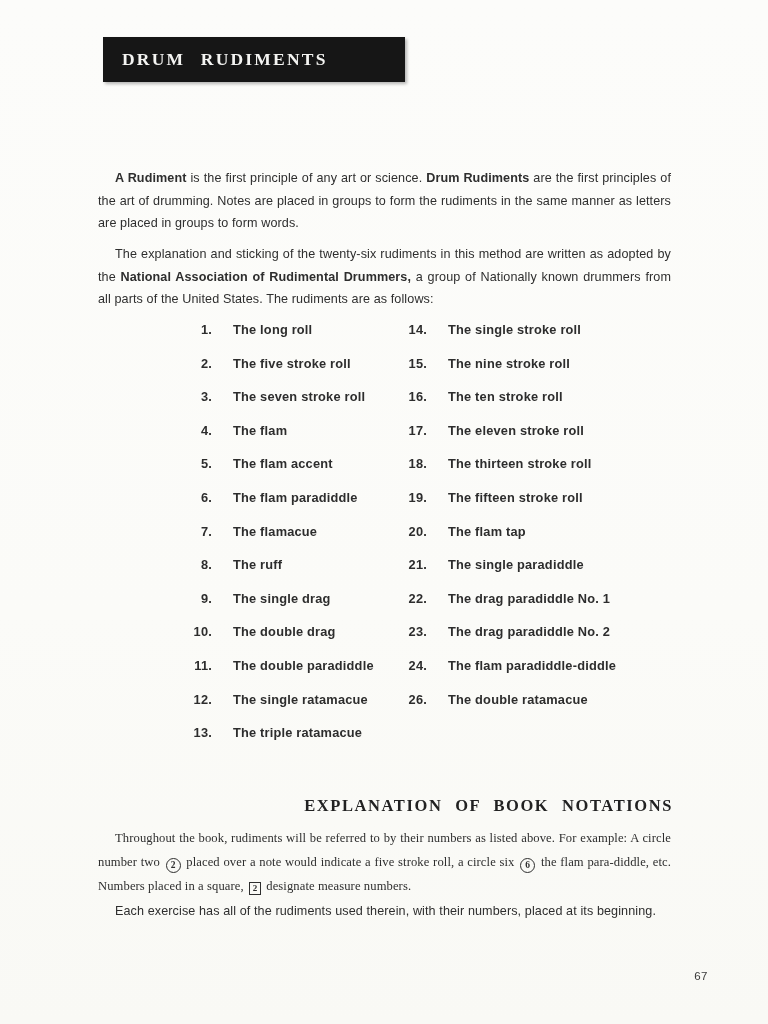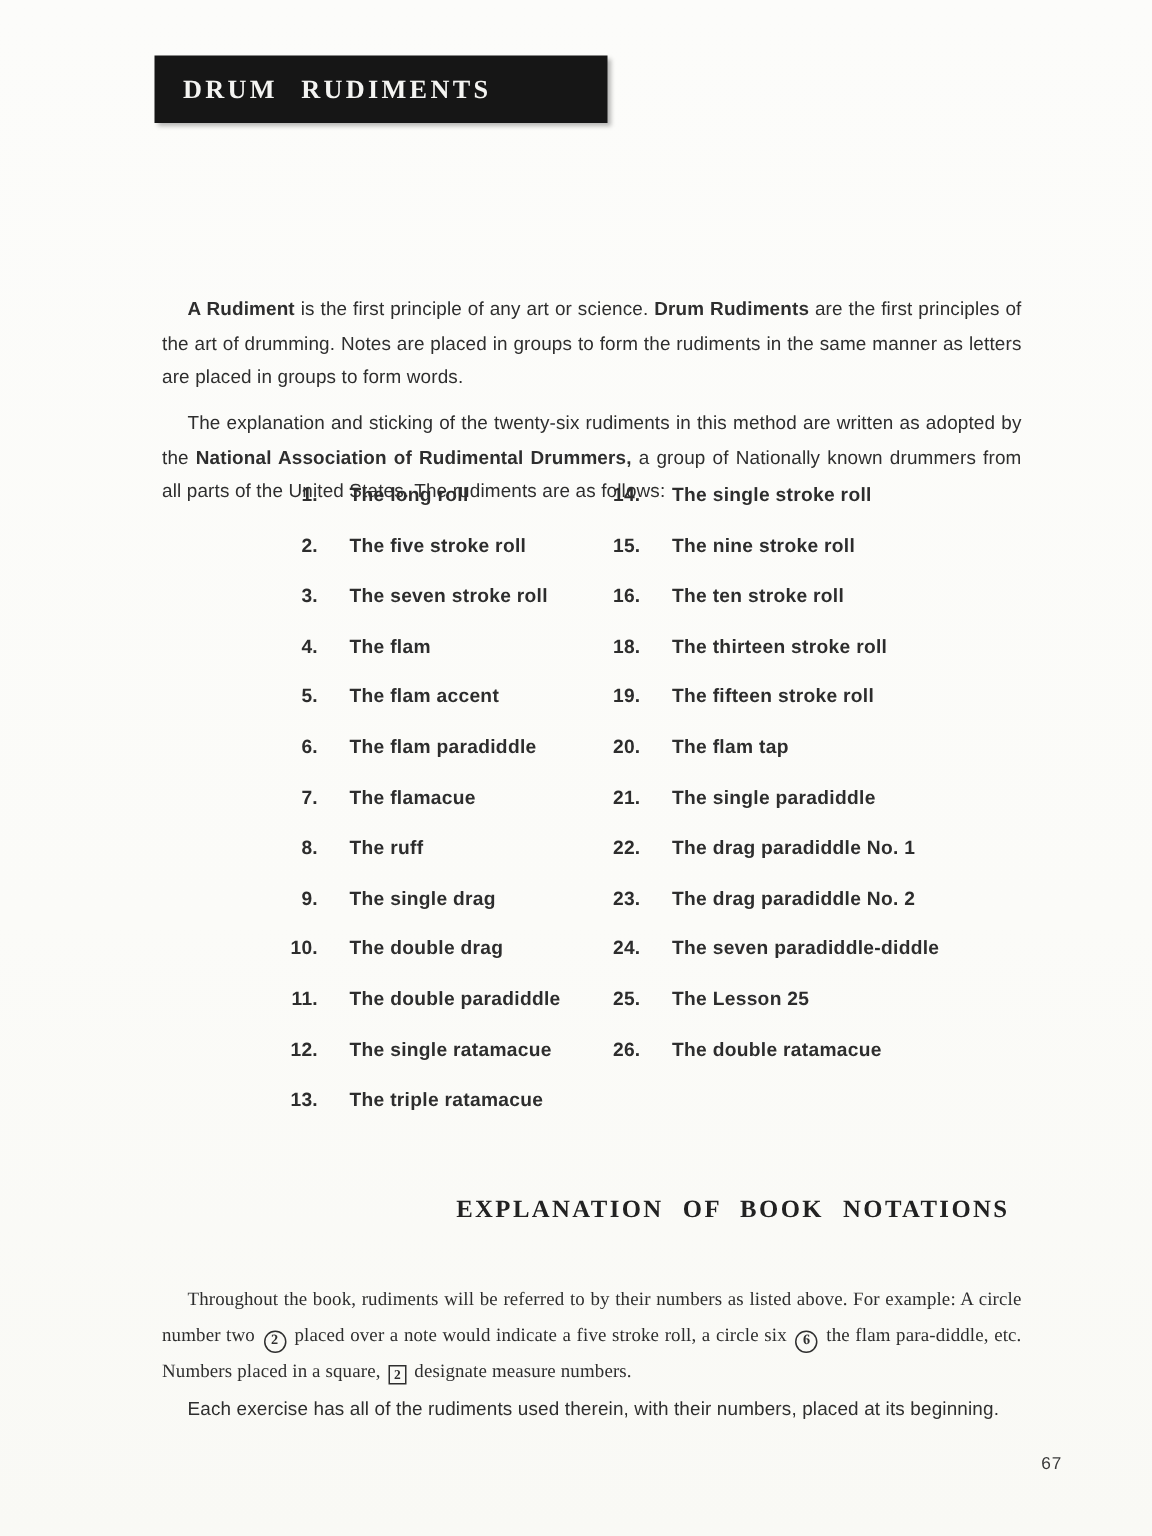--- a/index.html
+++ b/index.html
@@ -36,29 +36,28 @@
     letter-spacing: 2.2px;
     word-spacing: 9px;
     color: #f4f4f2;
     padding-left: 19px;
     white-space: nowrap;
   }
 
   
   .para {
     position: absolute;
-    left: 108px;
+    left: 98px;
     width: 573px;
     font-size: 12.6px;
     line-height: 22.7px;
     text-align: justify;
     text-indent: 17px;
     letter-spacing: 0.1px;
     color: #2e2e2e;
-    margin-top: 28px;
   }
   .para strong { font-weight: 700; }
   #p1 { top: 167px; }
   #p2 { top: 243px; }
 
   
   .list-col { position: absolute; top: 322px; }
   #list-left  { left: 170px; width: 225px; }
   #list-right { left: 385px; width: 250px; }
   .rudiment-row {
@@ -231,20 +230,24 @@
       <div class="rudiment-row">
         <span class="num">15.</span>
         <span class="label">The nine stroke roll</span>
       </div>
 
       <div class="rudiment-row">
         <span class="num">16.</span>
         <span class="label">The ten stroke roll</span>
       </div>
 
+      <div class="rudiment-row">
+        <span class="num">17.</span>
+        <span class="label">The eleven stroke roll</span>
+      </div>
 
       <div class="rudiment-row">
         <span class="num">18.</span>
         <span class="label">The thirteen stroke roll</span>
       </div>
 
       <div class="rudiment-row">
         <span class="num">19.</span>
         <span class="label">The fifteen stroke roll</span>
       </div>
@@ -264,27 +267,23 @@
         <span class="label">The drag paradiddle No. 1</span>
       </div>
 
       <div class="rudiment-row">
         <span class="num">23.</span>
         <span class="label">The drag paradiddle No. 2</span>
       </div>
 
       <div class="rudiment-row">
         <span class="num">24.</span>
-        <span class="label">The seven paradiddle-diddle</span>
-      </div>
-
-      <div class="rudiment-row">
-        <span class="num">25.</span>
-        <span class="label">The Lesson 25</span>
-      </div>
+        <span class="label">The flam paradiddle-diddle</span>
+      </div>
+
 
       <div class="rudiment-row">
         <span class="num">26.</span>
         <span class="label">The double ratamacue</span>
       </div>
     </div>
 
   <h2 class="section-heading">EXPLANATION OF BOOK NOTATIONS</h2>
 
   <p class="para" id="p3">Throughout the book, rudiments will be referred to by their numbers as listed above.  For example: A circle number two <span class="circled-num">2</span> placed over a note would indicate a five stroke roll, a circle six <span class="circled-num">6</span> the flam para-diddle, etc.  Numbers placed in a square, <span class="squared-num">2</span> designate measure numbers.</p>

